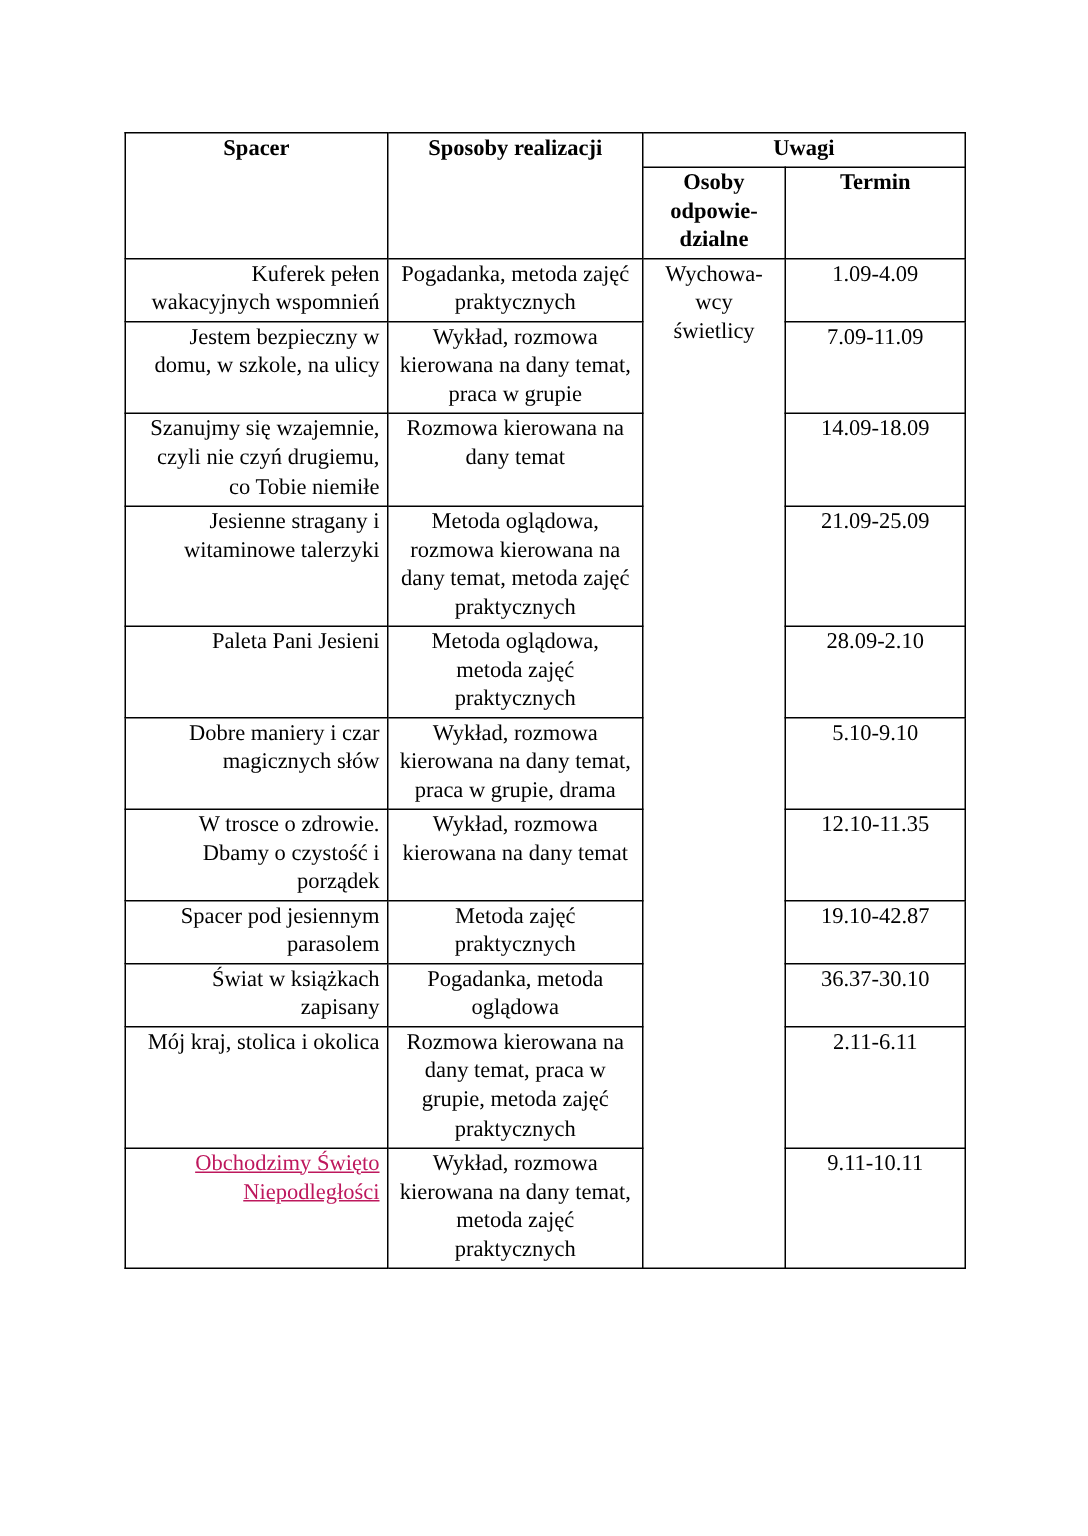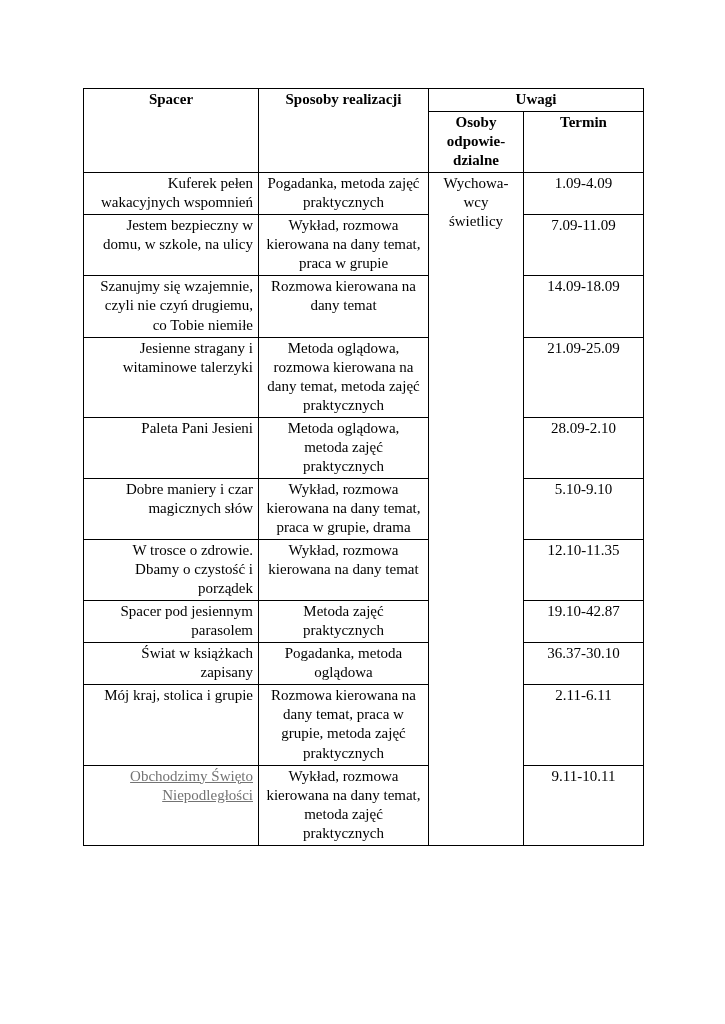--- a/index.html
+++ b/index.html
@@ -137,27 +137,27 @@
       <td class="term">19.10-42.87</td>
     </tr>
 
     <tr>
       <td class="task">Świat w książkach zapisany</td>
       <td class="method">Pogadanka, metoda oglądowa</td>
       <td class="term">36.37-30.10</td>
     </tr>
 
     <tr>
-      <td class="task">Mój kraj, stolica i grupie</td>
+      <td class="task">Mój kraj, stolica i okolica</td>
       <td class="method">Rozmowa kierowana na dany temat, praca w grupie, metoda zajęć praktycznych</td>
       <td class="term">2.11-6.11</td>
     </tr>
 
     <tr>
-      <td class="task holiday" style="color: #737373;">Obchodzimy Święto Niepodległości</td>
+      <td class="task holiday" style="color: #be185d;">Obchodzimy Święto Niepodległości</td>
       <td class="method">Wykład, rozmowa kierowana na dany temat, metoda zajęć praktycznych</td>
       <td class="term">9.11-10.11</td>
     </tr>
 
   </tbody>
     </table>
 
 </div>
 
 </body></html>

